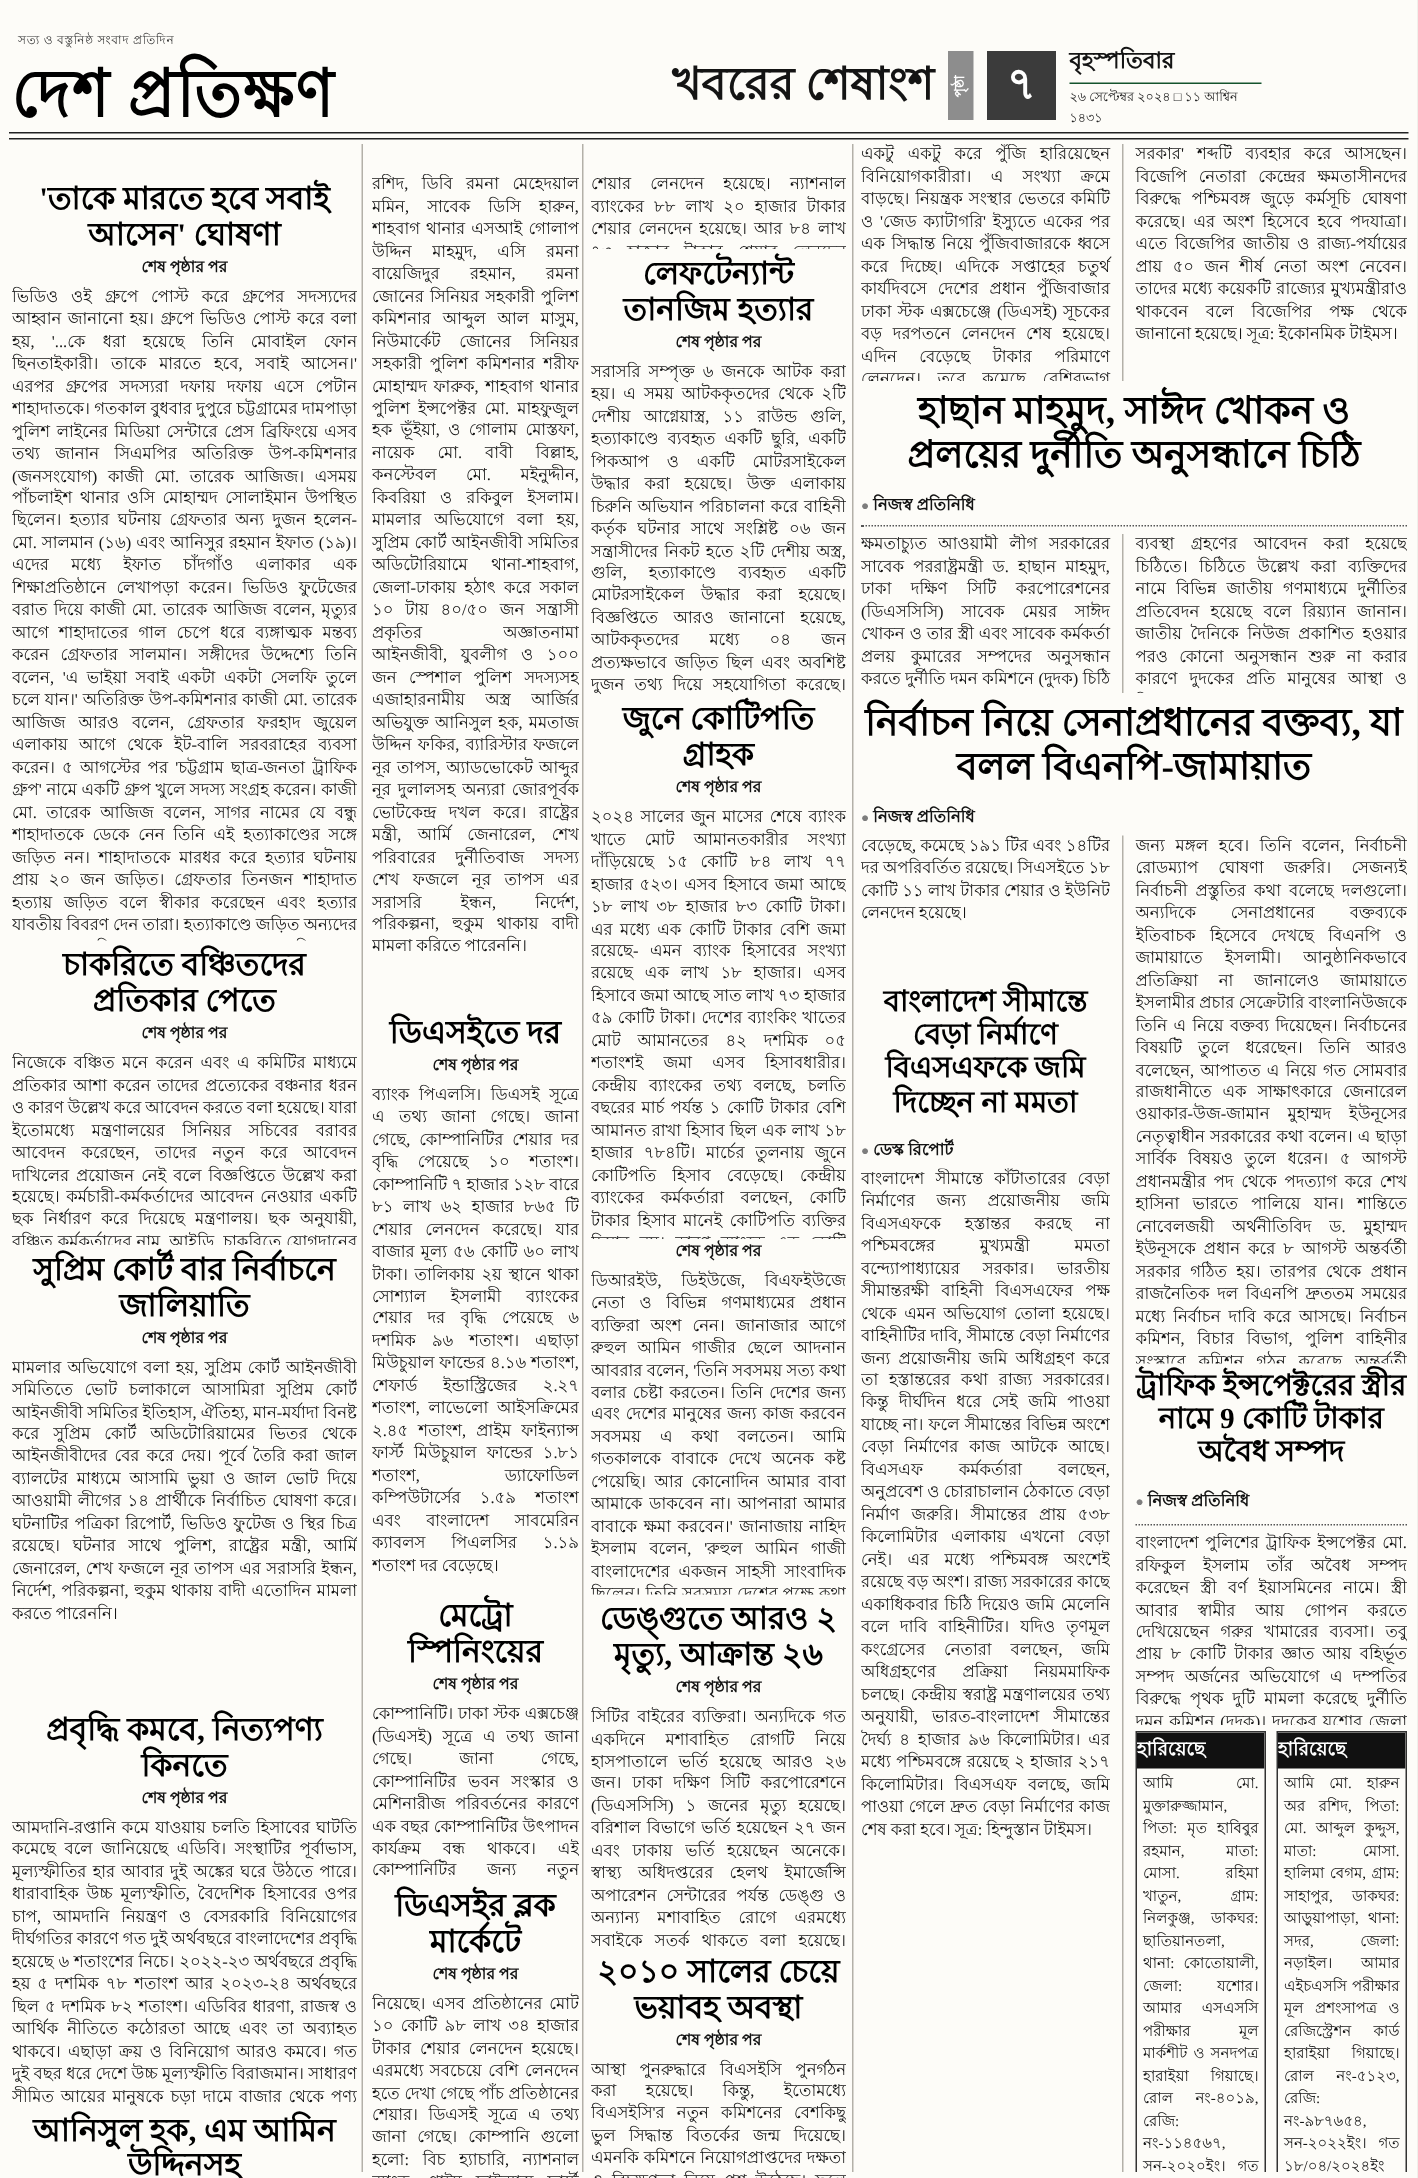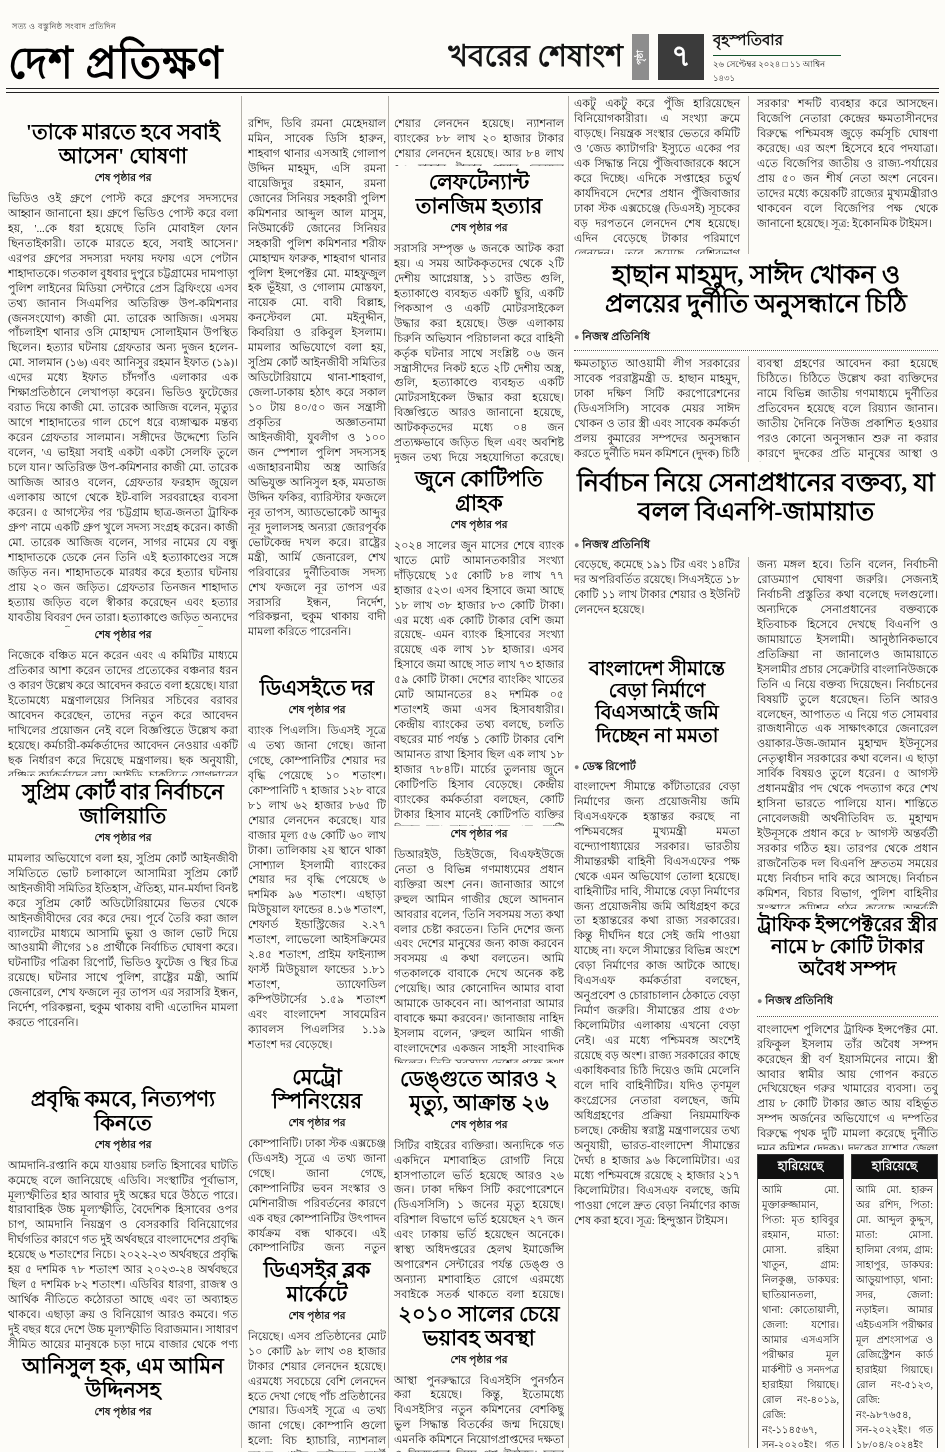--- a/index.html
+++ b/index.html
@@ -38,21 +38,21 @@
   .dotted{border-top:1px dotted #555;margin:3px 0 5px;}
   .two{display:flex;}
   .sub{box-sizing:border-box;overflow:hidden;}
   .sub.l{width:175px;padding-right:8px;border-right:1px solid #b3b0a8;}
   .sub.r{width:189px;padding-left:8px;}
   .grow{flex:1;}
   .stack{display:flex;flex-direction:column;height:100%;}
   
   .lostrow{display:flex;gap:7px;height:334px;margin-top:4px;}
   .lost{flex:1;border:1px solid #333;background:#fdfcf8;display:flex;flex-direction:column;overflow:hidden;}
-  .lost .bar{background:#111;color:#fff;text-align:center;font-weight:bold;font-size:12.5px;padding:2px 0;}
+  .lost .bar{background:#111;color:#fff;font-weight:bold;font-size:12.5px;padding:2px 0;}
   .lost .txt{font-size:10px;line-height:1.5;padding:3px 4px;text-align:justify;overflow:hidden;}
 </style>
 </head>
 <body>
 
 <div class="page">
 
   <div class="masthead">
     <div class="tagline">সত্য ও বস্তুনিষ্ঠ সংবাদ প্রতিদিন</div>
     <div class="logo">দেশ প্রতিক্ষণ</div>
@@ -71,20 +71,21 @@
   <div class="toprule"></div>
 
   <div class="vrule" style="left:241px"></div>
   <div class="vrule" style="left:388px"></div>
   <div class="vrule" style="left:568px"></div>
 
   <div class="col" id="col1">
       <div class="hl">'তাকে মারতে হবে সবাই আসেন' ঘোষণা</div>
       <div class="cont">শেষ পৃষ্ঠার পর</div>
       <div class="body-txt" style="height: 436px;">ভিডিও ওই গ্রুপে পোস্ট করে গ্রুপের সদস্যদের আহ্বান জানানো হয়। গ্রুপে ভিডিও পোস্ট করে বলা হয়, '...কে ধরা হয়েছে তিনি মোবাইল ফোন ছিনতাইকারী। তাকে মারতে হবে, সবাই আসেন।' এরপর গ্রুপের সদস্যরা দফায় দফায় এসে পেটান শাহাদাতকে। গতকাল বুধবার দুপুরে চট্টগ্রামের দামপাড়া পুলিশ লাইনের মিডিয়া সেন্টারে প্রেস ব্রিফিংয়ে এসব তথ্য জানান সিএমপির অতিরিক্ত উপ-কমিশনার (জনসংযোগ) কাজী মো. তারেক আজিজ। এসময় পাঁচলাইশ থানার ওসি মোহাম্মদ সোলাইমান উপস্থিত ছিলেন। হত্যার ঘটনায় গ্রেফতার অন্য দুজন হলেন- মো. সালমান (১৬) এবং আনিসুর রহমান ইফাত (১৯)। এদের মধ্যে ইফাত চাঁদগাঁও এলাকার এক শিক্ষাপ্রতিষ্ঠানে লেখাপড়া করেন। ভিডিও ফুটেজের বরাত দিয়ে কাজী মো. তারেক আজিজ বলেন, মৃত্যুর আগে শাহাদাতের গাল চেপে ধরে ব্যঙ্গাত্মক মন্তব্য করেন গ্রেফতার সালমান। সঙ্গীদের উদ্দেশ্যে তিনি বলেন, 'এ ভাইয়া সবাই একটা একটা সেলফি তুলে চলে যান।' অতিরিক্ত উপ-কমিশনার কাজী মো. তারেক আজিজ আরও বলেন, গ্রেফতার ফরহাদ জুয়েল এলাকায় আগে থেকে ইট-বালি সরবরাহের ব্যবসা করেন। ৫ আগস্টের পর 'চট্টগ্রাম ছাত্র-জনতা ট্রাফিক গ্রুপ' নামে একটি গ্রুপ খুলে সদস্য সংগ্রহ করেন। কাজী মো. তারেক আজিজ বলেন, সাগর নামের যে বন্ধু শাহাদাতকে ডেকে নেন তিনি এই হত্যাকাণ্ডের সঙ্গে জড়িত নন। শাহাদাতকে মারধর করে হত্যার ঘটনায় প্রায় ২০ জন জড়িত। গ্রেফতার তিনজন শাহাদাত হত্যায় জড়িত বলে স্বীকার করেছেন এবং হত্যার যাবতীয় বিবরণ দেন তারা। হত্যাকাণ্ডে জড়িত অন্যদের গ্রেফতারে অভিযান চলছে বলেও জানান পুলিশের এ কর্মকর্তা।</div>
+      <div class="hl">চাকরিতে বঞ্চিতদের প্রতিকার পেতে</div>
       <div class="cont">শেষ পৃষ্ঠার পর</div>
       <div class="body-txt" style="height: 128px;">নিজেকে বঞ্চিত মনে করেন এবং এ কমিটির মাধ্যমে প্রতিকার আশা করেন তাদের প্রত্যেকের বঞ্চনার ধরন ও কারণ উল্লেখ করে আবেদন করতে বলা হয়েছে। যারা ইতোমধ্যে মন্ত্রণালয়ের সিনিয়র সচিবের বরাবর আবেদন করেছেন, তাদের নতুন করে আবেদন দাখিলের প্রয়োজন নেই বলে বিজ্ঞপ্তিতে উল্লেখ করা হয়েছে। কর্মচারী-কর্মকর্তাদের আবেদন নেওয়ার একটি ছক নির্ধারণ করে দিয়েছে মন্ত্রণালয়। ছক অনুযায়ী, বঞ্চিত কর্মকর্তাদের নাম, আইডি, চাকরিতে যোগদানের তারিখ, অবসরকালীন পদবির সাথে উপসচিব ও যুগ্ম সচিব পদে পদোন্নতির তারিখ এবং এসব পদে কনিষ্ঠ কর্মকর্তা যে তারিখে পদোন্নতি পেয়েছেন তার নাম ও আইডি নম্বর দিতে বলা হয়েছে।</div>
       <div class="hl">সুপ্রিম কোর্ট বার নির্বাচনে জালিয়াতি</div>
       <div class="cont">শেষ পৃষ্ঠার পর</div>
       <div class="body-txt" style="height: 232px;">মামলার অভিযোগে বলা হয়, সুপ্রিম কোর্ট আইনজীবী সমিতিতে ভোট চলাকালে আসামিরা সুপ্রিম কোর্ট আইনজীবী সমিতির ইতিহাস, ঐতিহ্য, মান-মর্যাদা বিনষ্ট করে সুপ্রিম কোর্ট অডিটোরিয়ামের ভিতর থেকে আইনজীবীদের বের করে দেয়। পূর্বে তৈরি করা জাল ব্যালটের মাধ্যমে আসামি ভুয়া ও জাল ভোট দিয়ে আওয়ামী লীগের ১৪ প্রার্থীকে নির্বাচিত ঘোষণা করে। ঘটনাটির পত্রিকা রিপোর্ট, ভিডিও ফুটেজ ও স্থির চিত্র রয়েছে। ঘটনার সাথে পুলিশ, রাষ্ট্রের মন্ত্রী, আর্মি জেনারেল, শেখ ফজলে নূর তাপস এর সরাসরি ইন্ধন, নির্দেশ, পরিকল্পনা, হুকুম থাকায় বাদী এতোদিন মামলা করতে পারেননি।</div>
       <div class="hl">প্রবৃদ্ধি কমবে, নিত্যপণ্য কিনতে</div>
       <div class="cont">শেষ পৃষ্ঠার পর</div>
       <div class="body-txt" style="height: 192px;">আমদানি-রপ্তানি কমে যাওয়ায় চলতি হিসাবের ঘাটতি কমেছে বলে জানিয়েছে এডিবি। সংস্থাটির পূর্বাভাস, মূল্যস্ফীতির হার আবার দুই অঙ্কের ঘরে উঠতে পারে। ধারাবাহিক উচ্চ মূল্যস্ফীতি, বৈদেশিক হিসাবের ওপর চাপ, আমদানি নিয়ন্ত্রণ ও বেসরকারি বিনিয়োগের দীর্ঘগতির কারণে গত দুই অর্থবছরে বাংলাদেশের প্রবৃদ্ধি হয়েছে ৬ শতাংশের নিচে। ২০২২-২৩ অর্থবছরে প্রবৃদ্ধি হয় ৫ দশমিক ৭৮ শতাংশ আর ২০২৩-২৪ অর্থবছরে ছিল ৫ দশমিক ৮২ শতাংশ। এডিবির ধারণা, রাজস্ব ও আর্থিক নীতিতে কঠোরতা আছে এবং তা অব্যাহত থাকবে। এছাড়া ক্রয় ও বিনিয়োগ আরও কমবে। গত দুই বছর ধরে দেশে উচ্চ মূল্যস্ফীতি বিরাজমান। সাধারণ সীমিত আয়ের মানুষকে চড়া দামে বাজার থেকে পণ্য কিনতে হচ্ছে, যা তাদের কষ্ট বাড়িয়েছে। চলতি অর্থবছরের জুলাই মাসে মূল্যস্ফীতি ছিল ১১ দশমিক ৬৬ শতাংশ।</div>
       <div class="hl">আনিসুল হক, এম আমিন উদ্দিনসহ</div>
       <div class="cont">শেষ পৃষ্ঠার পর</div>
@@ -138,29 +139,29 @@
 
     <div>
       <div class="hl hlspan">নির্বাচন নিয়ে সেনাপ্রধানের বক্তব্য, যা বলল বিএনপি-জামায়াত</div>
       <div class="byline"><span class="dot">●</span> <span>নিজস্ব প্রতিনিধি</span></div>
     </div>
 
     <div class="two grow">
       <div class="sub l">
         <div class="stack">
           <div class="body-txt" style="height:96px">বেড়েছে, কমেছে ১৯১ টির এবং ১৪টির দর অপরিবর্তিত রয়েছে। সিএসইতে ১৮ কোটি ১১ লাখ টাকার শেয়ার ও ইউনিট লেনদেন হয়েছে।</div>
-          <div class="hl hlsmall">বাংলাদেশ সীমান্তে বেড়া নির্মাণে বিএসআইে জমি দিচ্ছেন না মমতা</div>
+          <div class="hl hlsmall">বাংলাদেশ সীমান্তে বেড়া নির্মাণে বিএসএফকে জমি দিচ্ছেন না মমতা</div>
           <div class="byline"><span class="dot">●</span> <span>ডেস্ক রিপোর্ট</span></div>
           <div class="body-txt grow">বাংলাদেশ সীমান্তে কাঁটাতারের বেড়া নির্মাণের জন্য প্রয়োজনীয় জমি বিএসএফকে হস্তান্তর করছে না পশ্চিমবঙ্গের মুখ্যমন্ত্রী মমতা বন্দ্যোপাধ্যায়ের সরকার। ভারতীয় সীমান্তরক্ষী বাহিনী বিএসএফের পক্ষ থেকে এমন অভিযোগ তোলা হয়েছে। বাহিনীটির দাবি, সীমান্তে বেড়া নির্মাণের জন্য প্রয়োজনীয় জমি অধিগ্রহণ করে তা হস্তান্তরের কথা রাজ্য সরকারের। কিন্তু দীর্ঘদিন ধরে সেই জমি পাওয়া যাচ্ছে না। ফলে সীমান্তের বিভিন্ন অংশে বেড়া নির্মাণের কাজ আটকে আছে। বিএসএফ কর্মকর্তারা বলছেন, অনুপ্রবেশ ও চোরাচালান ঠেকাতে বেড়া নির্মাণ জরুরি। সীমান্তের প্রায় ৫৩৮ কিলোমিটার এলাকায় এখনো বেড়া নেই। এর মধ্যে পশ্চিমবঙ্গ অংশেই রয়েছে বড় অংশ। রাজ্য সরকারের কাছে একাধিকবার চিঠি দিয়েও জমি মেলেনি বলে দাবি বাহিনীটির। যদিও তৃণমূল কংগ্রেসের নেতারা বলছেন, জমি অধিগ্রহণের প্রক্রিয়া নিয়মমাফিক চলছে। কেন্দ্রীয় স্বরাষ্ট্র মন্ত্রণালয়ের তথ্য অনুযায়ী, ভারত-বাংলাদেশ সীমান্তের দৈর্ঘ্য ৪ হাজার ৯৬ কিলোমিটার। এর মধ্যে পশ্চিমবঙ্গে রয়েছে ২ হাজার ২১৭ কিলোমিটার। বিএসএফ বলছে, জমি পাওয়া গেলে দ্রুত বেড়া নির্মাণের কাজ শেষ করা হবে। সূত্র: হিন্দুস্তান টাইমস।</div>
         </div>
       </div>
       <div class="sub r">
         <div class="stack">
           <div class="body-txt" style="height:352px">জন্য মঙ্গল হবে। তিনি বলেন, নির্বাচনী রোডম্যাপ ঘোষণা জরুরি। সেজন্যই নির্বাচনী প্রস্তুতির কথা বলেছে দলগুলো। অন্যদিকে সেনাপ্রধানের বক্তব্যকে ইতিবাচক হিসেবে দেখছে বিএনপি ও জামায়াতে ইসলামী। আনুষ্ঠানিকভাবে প্রতিক্রিয়া না জানালেও জামায়াতে ইসলামীর প্রচার সেক্রেটারি বাংলানিউজকে তিনি এ নিয়ে বক্তব্য দিয়েছেন। নির্বাচনের বিষয়টি তুলে ধরেছেন। তিনি আরও বলেছেন, আপাতত এ নিয়ে গত সোমবার রাজধানীতে এক সাক্ষাৎকারে জেনারেল ওয়াকার-উজ-জামান মুহাম্মদ ইউনূসের নেতৃত্বাধীন সরকারের কথা বলেন। এ ছাড়া সার্বিক বিষয়ও তুলে ধরেন। ৫ আগস্ট প্রধানমন্ত্রীর পদ থেকে পদত্যাগ করে শেখ হাসিনা ভারতে পালিয়ে যান। শান্তিতে নোবেলজয়ী অর্থনীতিবিদ ড. মুহাম্মদ ইউনূসকে প্রধান করে ৮ আগস্ট অন্তর্বর্তী সরকার গঠিত হয়। তারপর থেকে প্রধান রাজনৈতিক দল বিএনপি দ্রুততম সময়ের মধ্যে নির্বাচন দাবি করে আসছে। নির্বাচন কমিশন, বিচার বিভাগ, পুলিশ বাহিনীর সংস্কারে কমিশন গঠন করেছে অন্তর্বর্তী সরকার। এসব কমিশনের রিপোর্ট পাওয়ার পর থেকে কাজ শুরু করে পরবর্তী তিন মাসের মধ্যে শেষ করার কথা রয়েছে।</div>
-          <div class="hl hlsmall">ট্রাফিক ইন্সপেক্টরের স্ত্রীর নামে ৮ কোটি টাকার অবৈধ সম্পদ</div>
+          <div class="hl hlsmall">ট্রাফিক ইন্সপেক্টরের স্ত্রীর নামে 9 কোটি টাকার অবৈধ সম্পদ</div>
           <div class="byline"><span class="dot">●</span> <span>নিজস্ব প্রতিনিধি</span></div>
           <div class="dotted"></div>
           <div class="body-txt" style="height:128px">বাংলাদেশ পুলিশের ট্রাফিক ইন্সপেক্টর মো. রফিকুল ইসলাম তাঁর অবৈধ সম্পদ করেছেন স্ত্রী বর্ণ ইয়াসমিনের নামে। স্ত্রী আবার স্বামীর আয় গোপন করতে দেখিয়েছেন গরুর খামারের ব্যবসা। তবু প্রায় ৮ কোটি টাকার জ্ঞাত আয় বহির্ভূত সম্পদ অর্জনের অভিযোগে এ দম্পতির বিরুদ্ধে পৃথক দুটি মামলা করেছে দুর্নীতি দমন কমিশন (দুদক)। দুদকের যশোর জেলা কার্যালয়ের উপসহকারী পরিচালক বাদী হয়ে তাদের বিরুদ্ধে মামলা দায়ের করেন। দায়িত্বপ্রাপ্ত কর্মকর্তা এ তথ্য জানান।</div>
           <div class="lostrow" id="lostRow">
               <div class="lost">
                 <div class="bar">হারিয়েছে</div>
                 <div class="txt">আমি মো. মুক্তারুজ্জামান, পিতা: মৃত হাবিবুর রহমান, মাতা: মোসা. রহিমা খাতুন, গ্রাম: নিলকুঞ্জ, ডাকঘর: ছাতিয়ানতলা, থানা: কোতোয়ালী, জেলা: যশোর। আমার এসএসসি পরীক্ষার মূল মার্কশীট ও সনদপত্র হারাইয়া গিয়াছে। রোল নং-৪০১৯, রেজি: নং-১১৪৫৬৭, সন-২০২০ইং। গত ২৪/০৩/২০২৪ইং তারিখে আনুমানিক ৪.৩০ ঘটিকার সময় যশোর হইতে বাড়ি আসার পথে হারাইয়া যায়। ইহা কেহ পাইলে নিম্ন ঠিকানায় যোগাযোগ করিতে অনুরোধ করা হইল। মো. আবির হোসেন, মোবা: ০১৭৪৭-১৪৪৮৭৮/বি-২৪/০৯/২০২৪ইং</div>
               </div>
               <div class="lost">
                 <div class="bar">হারিয়েছে</div>

